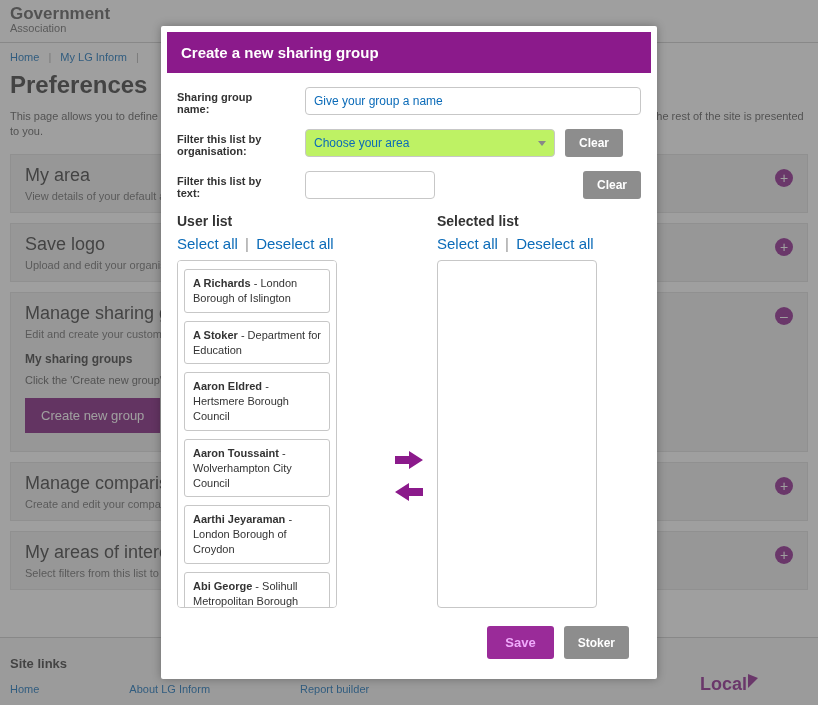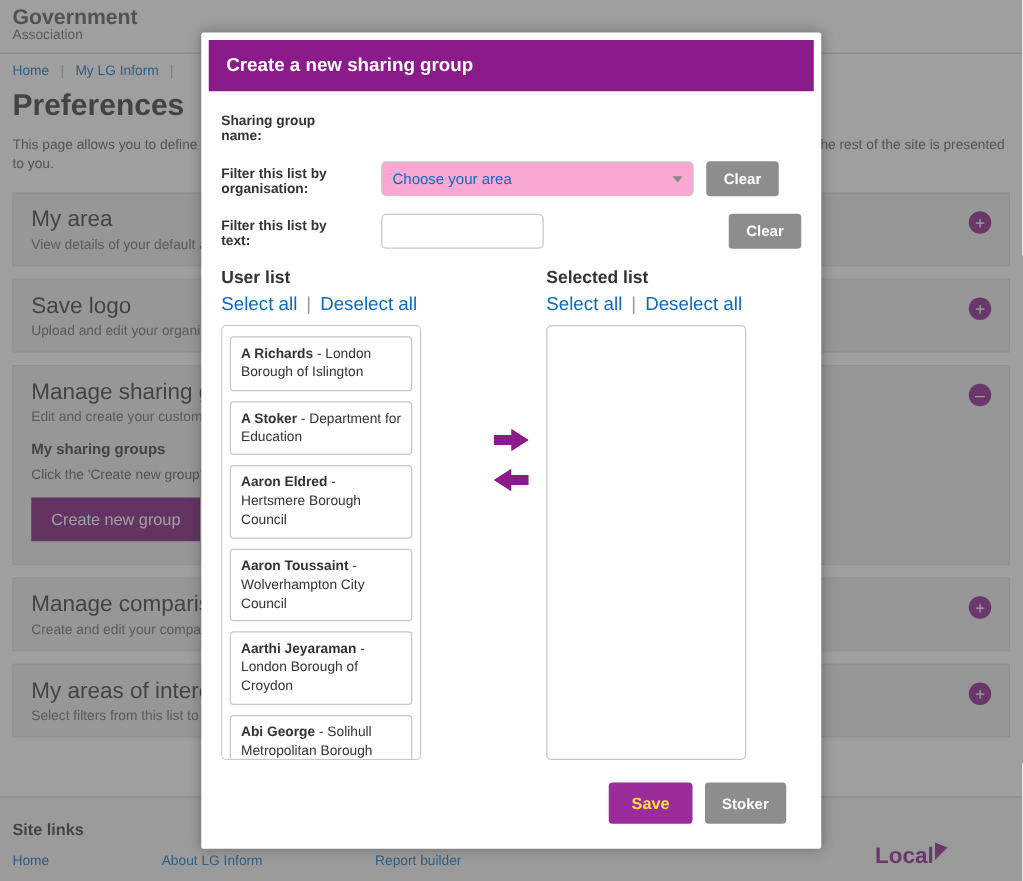--- a/index.html
+++ b/index.html
@@ -114,37 +114,37 @@
   }
   .text-input::placeholder { color: #0b6bb8; }
   .text-input.short { width: 130px; }
   .select-wrap {
     width: 250px;
     border: 1px solid #c7c7c7;
     border-radius: 4px;
     padding: 6px 8px;
     font-size: 12px;
     color: #0b6bb8;
-    background: #f9a8d4;
+    background: #bef264;
     display:flex; justify-content: space-between; align-items:center;
   }
   .select-wrap .caret {
     width:0;height:0;border-left:4px solid transparent;border-right:4px solid transparent;border-top:5px solid #888;
   }
   .gray-btn {
     background: #8d8d8d;
     color: #fff;
     border: none;
     border-radius: 3px;
     padding: 7px 14px;
     font-size: 12px;
     font-weight: bold;
     cursor: pointer;
   }
-  .dual-lists { display:flex; gap: 14px; align-items:flex-start; }
+  .dual-lists { display:flex; gap: 14px; align-items:center; }
   .col { flex:1; }
   .col h4 { font-size: 14px; font-weight: bold; margin-bottom: 6px; color:#333;}
   .sel-links { font-size: 15px; color:#0b6bb8; margin-bottom:8px;}
   .sel-links .pipe { color:#999; margin: 0 3px;}
   .listbox {
     border: 1px solid #c7c7c7; border-radius: 4px;
     height: 348px; width: 160px; overflow-y: scroll;
     padding: 8px 6px; background:#fff;
   }
   .listbox.right { overflow:hidden; }
@@ -164,21 +164,21 @@
   }
   .arrow-btn {
     width: 28px; height: 18px; cursor:pointer;
     color: #8b1a8b;
   }
   .modal-footer {
     display:flex; justify-content:flex-end; gap:10px;
     padding: 14px 28px 4px 16px;
   }
   .save-btn {
-    background: #9a2b99; color:#fde047; border:none; border-radius:3px;
+    background: #9a2b99; color:#f0abfc; border:none; border-radius:3px;
     padding: 9px 18px; font-size:13px; font-weight:bold; cursor:pointer;
   }
   a.link { color:#0b6bb8; text-decoration:none; cursor:pointer;}
 </style>
 </head>
 <body>
 
 <div class="topbar">
   <div class="brand-main">Government</div>
   <div class="brand-sub">Association</div>
@@ -242,20 +242,23 @@
 </div>
 
 <div class="overlay"></div>
 
 <div class="modal">
   <div class="modal-header">Create a new sharing group</div>
   <div class="modal-body">
 
     <div class="form-row">
       <div class="label">Sharing group name:</div>
+      <div class="control">
+        <input class="text-input" placeholder="Give your group a name" style="">
+      </div>
     </div>
 
     <div class="form-row">
       <div class="label">Filter this list by organisation:</div>
       <div class="control">
         <div class="select-wrap">
           <span>Choose your area</span>
           <span class="caret"></span>
         </div>
         <button class="gray-btn">Clear</button>

